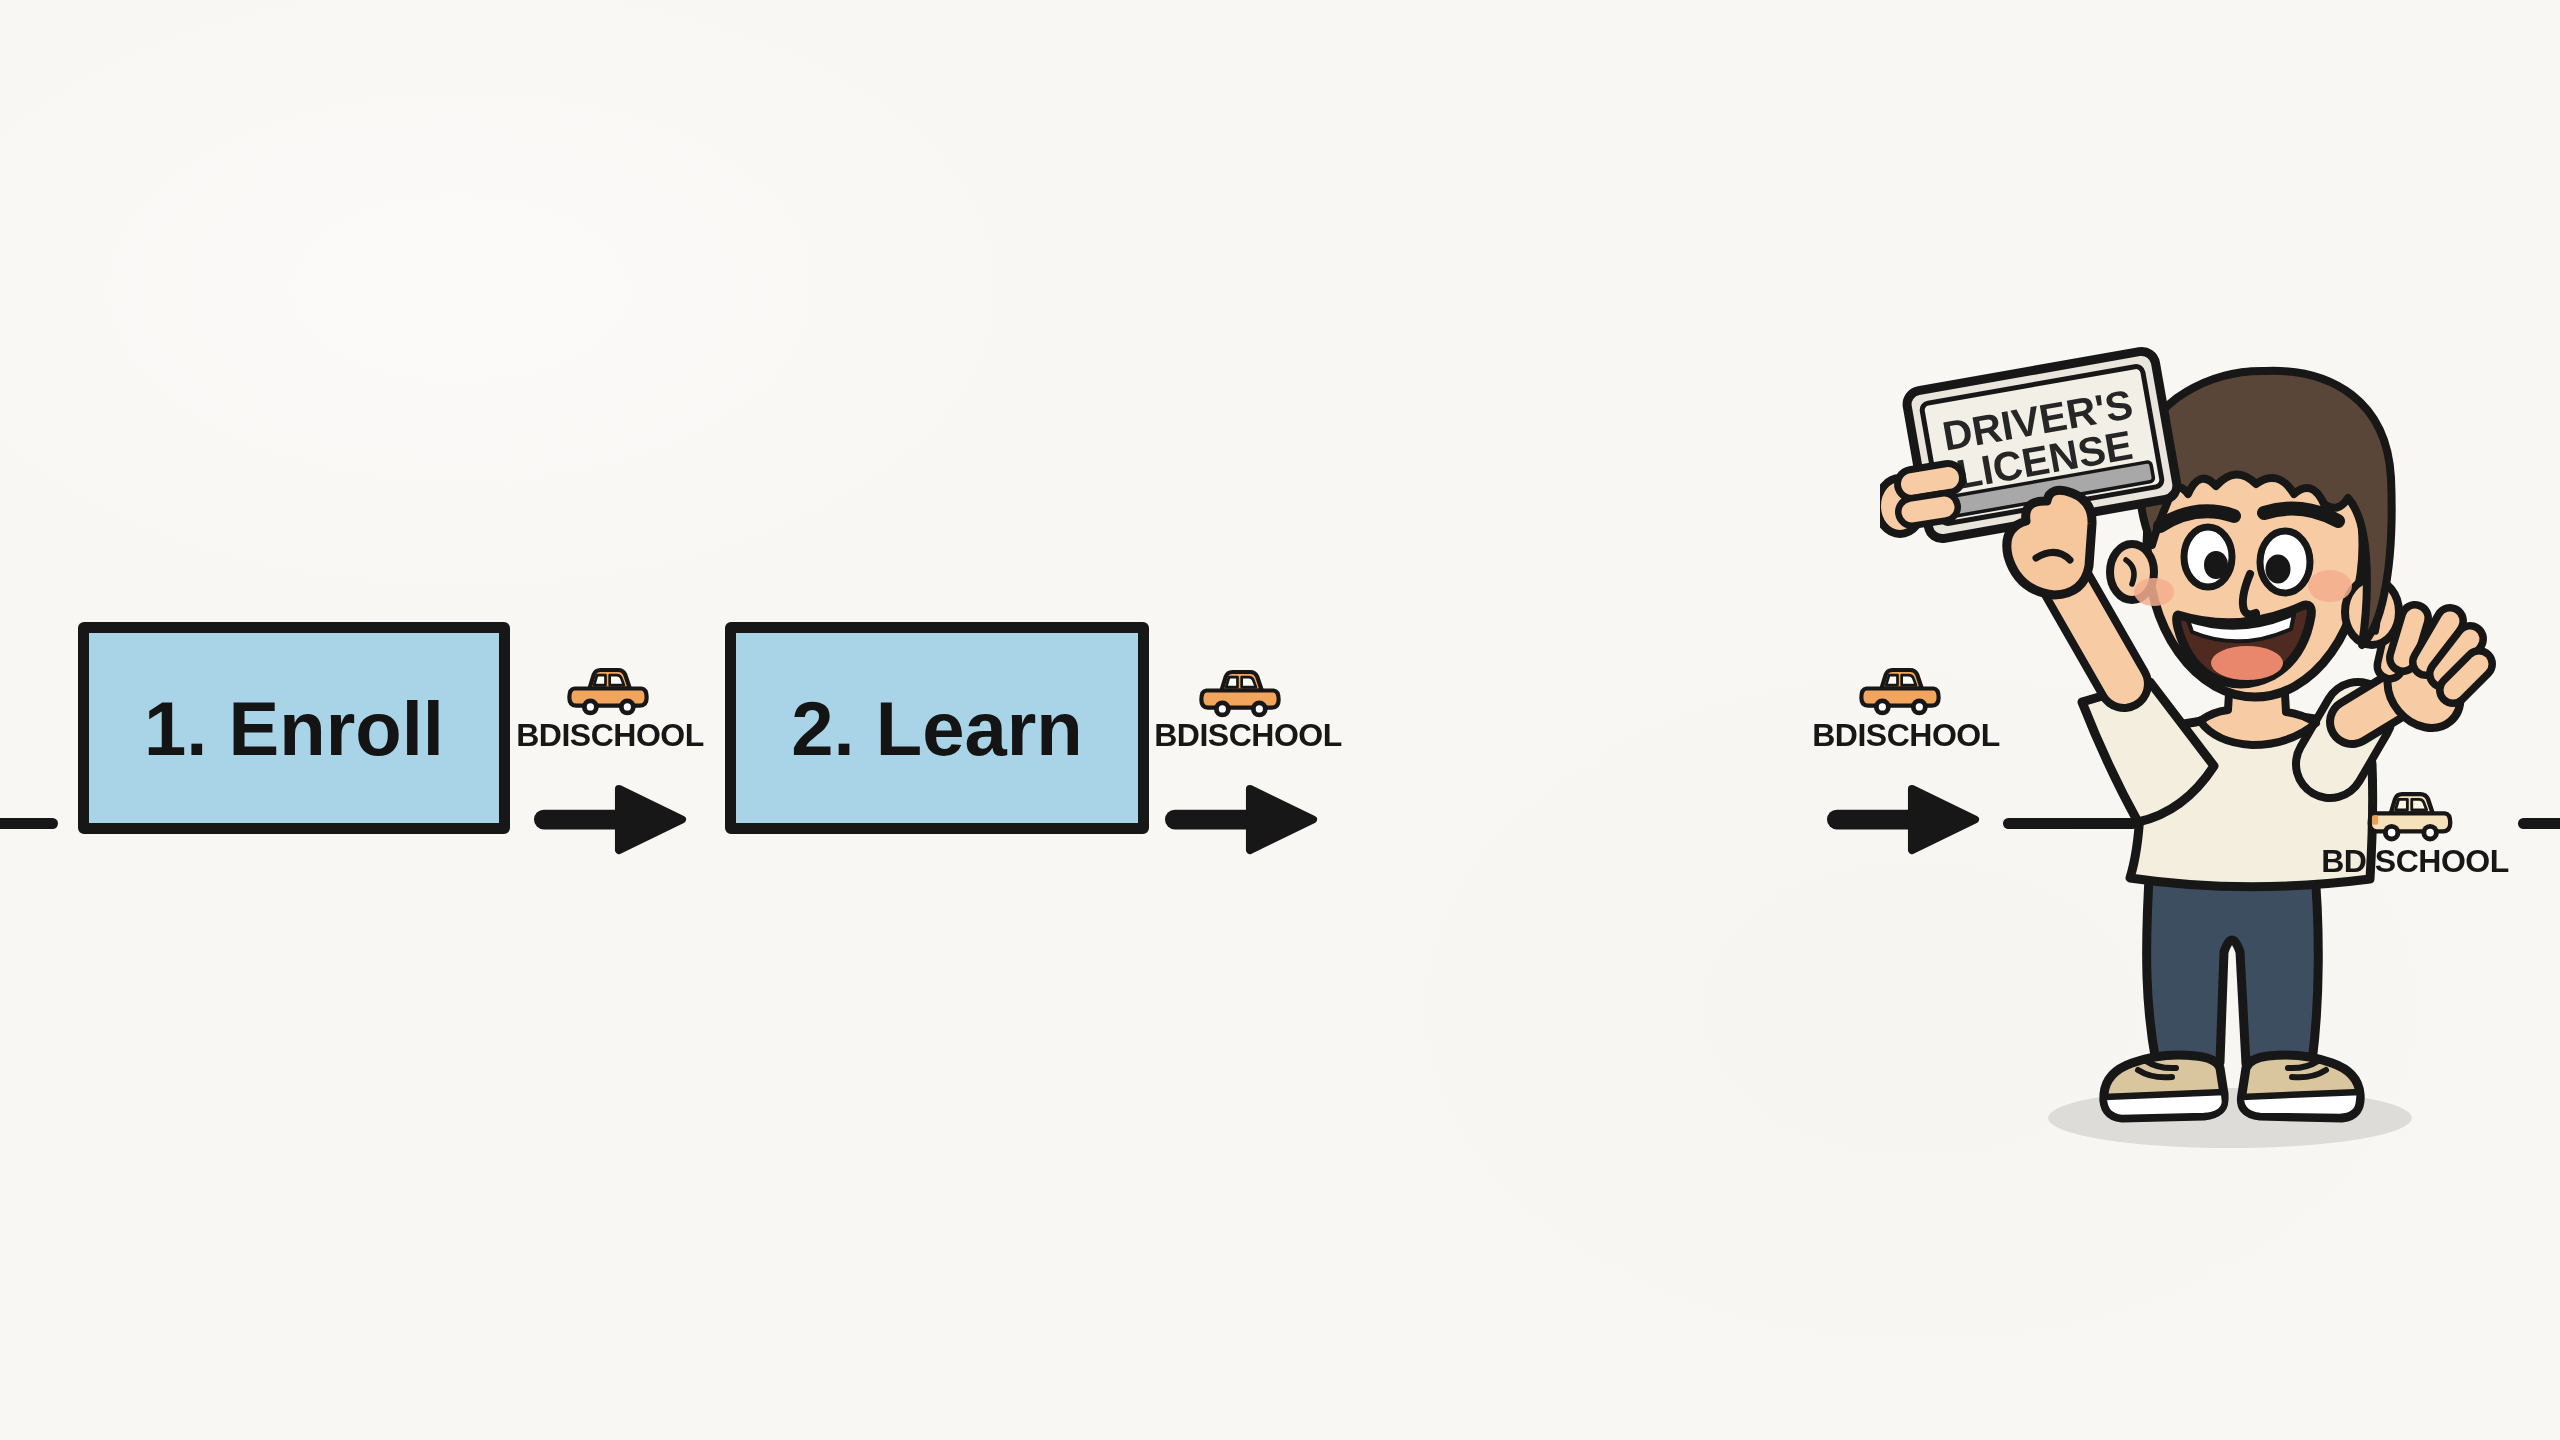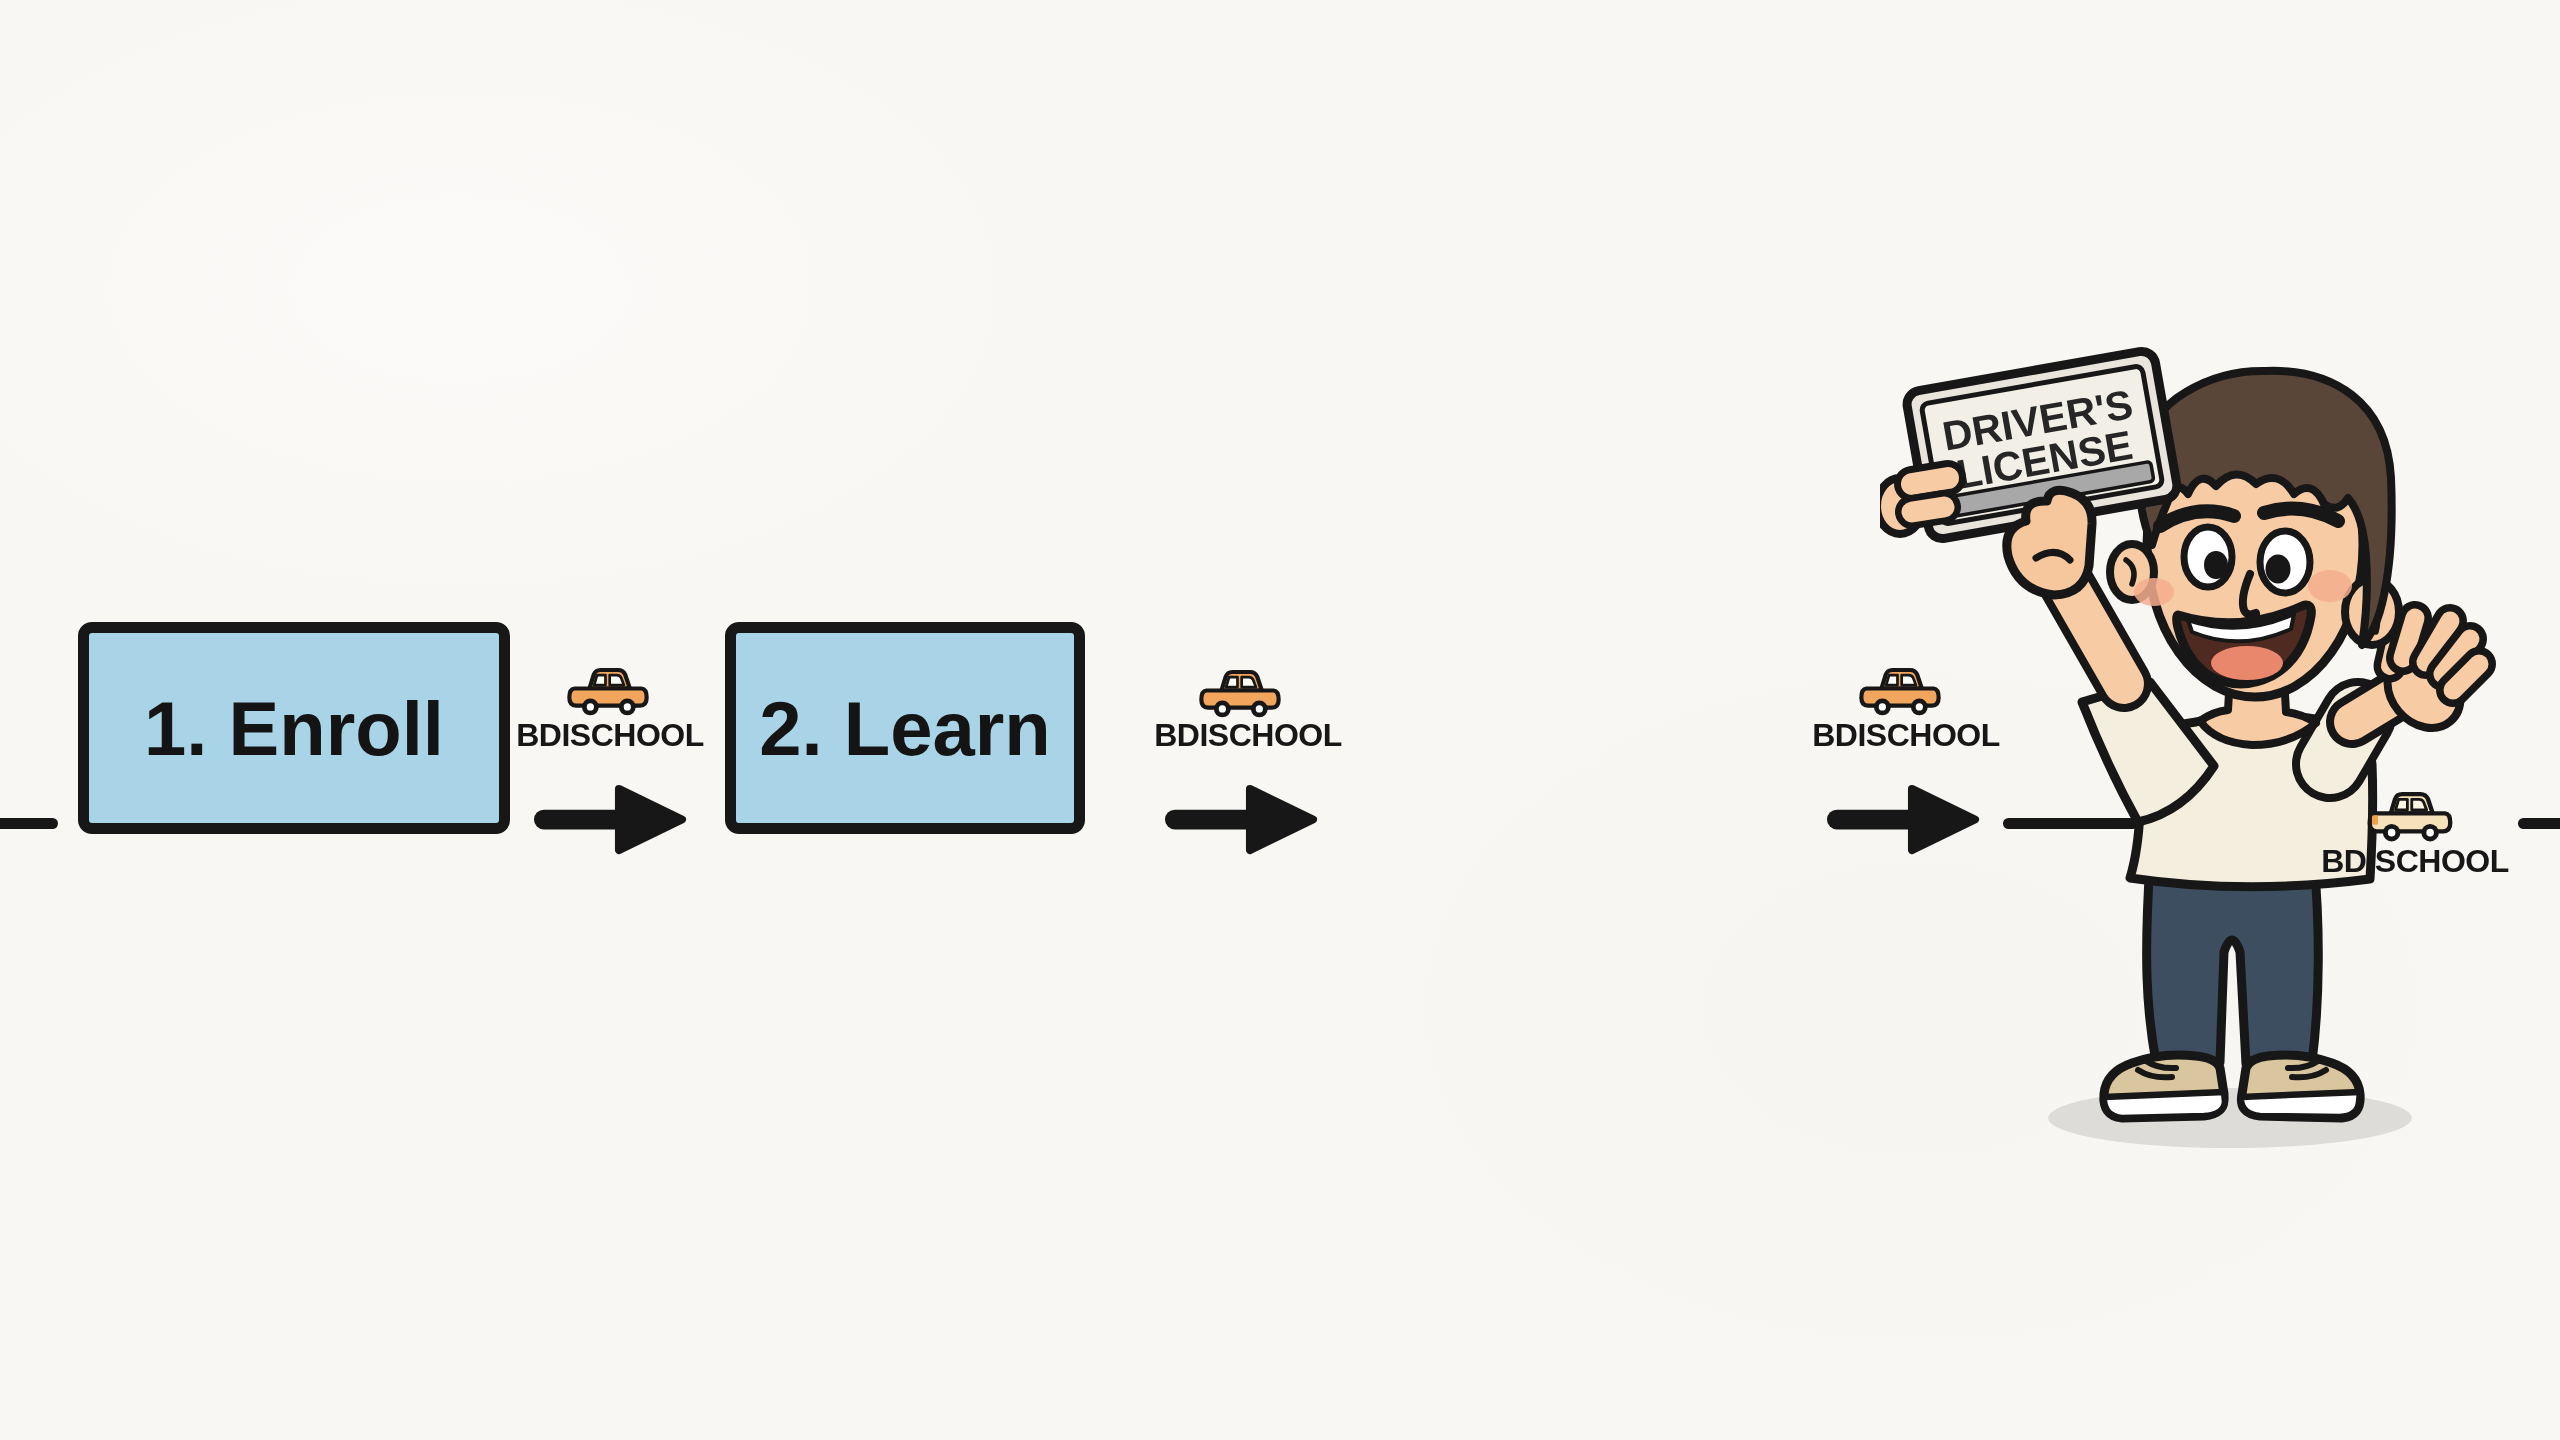--- a/index.html
+++ b/index.html
@@ -11,21 +11,21 @@
   .stage{position:relative;width:2560px;height:1440px;background:
     radial-gradient(ellipse 900px 500px at 18% 20%, #fbfaf8 0%, rgba(251,250,248,0) 70%),
     radial-gradient(ellipse 900px 600px at 75% 70%, #f6f5f2 0%, rgba(246,245,242,0) 70%),
     #f8f7f4;}
   .baseline{position:absolute;top:818px;height:11px;background:#171717;}
   .baseline-start{left:-8px;width:66px;border-radius:0 6px 6px 0;}
   .baseline-mid{left:2003px;width:135px;border-radius:6px;}
   .baseline-end{left:2518px;width:52px;border-radius:6px 0 0 6px;}
   .step-box{
     position:absolute;top:622px;height:212px;box-sizing:border-box;
-    background:#a9d4e7;border:11px solid #171717;border-radius:14px;
+    background:#a9d4e7;border:11px solid #171717;border-radius:6px;
     display:flex;align-items:center;justify-content:center;
   }
   .step-label{font-size:76px;font-weight:bold;color:#141414;white-space:nowrap;}
   .brand{
     position:absolute;width:220px;text-align:center;
     font-size:32px;font-weight:bold;color:#171717;letter-spacing:-0.5px;white-space:nowrap;
   }
   .car,.arrow,.character{position:absolute;}
   svg{display:block;}
 </style>
@@ -64,21 +64,21 @@
     </defs>
   </svg>
 
   <div class="baseline baseline-start"></div>
   <div class="baseline baseline-mid"></div>
   <div class="baseline baseline-end"></div>
 
   <div class="step-box" style="left:78px;width:432px;">
     <span class="step-label">1. Enroll</span>
   </div>
-  <div class="step-box" style="left:725px;width:360px;">
+  <div class="step-box" style="left:725px;width:424px;">
     <span class="step-label">2. Learn</span>
   </div>
 
   <svg class="car" style="left:566px;top:664px;" width="84" height="54" viewBox="0 0 100 64">
       <use href="#car-orange"></use>
     </svg>
   <div class="brand" style="left:500px;top:717px;">BDISCHOOL</div>
   <svg class="arrow" style="left:532px;top:780px;" width="158" height="79" viewBox="0 0 160 80">
       <use href="#arrow-r"></use>
     </svg>

